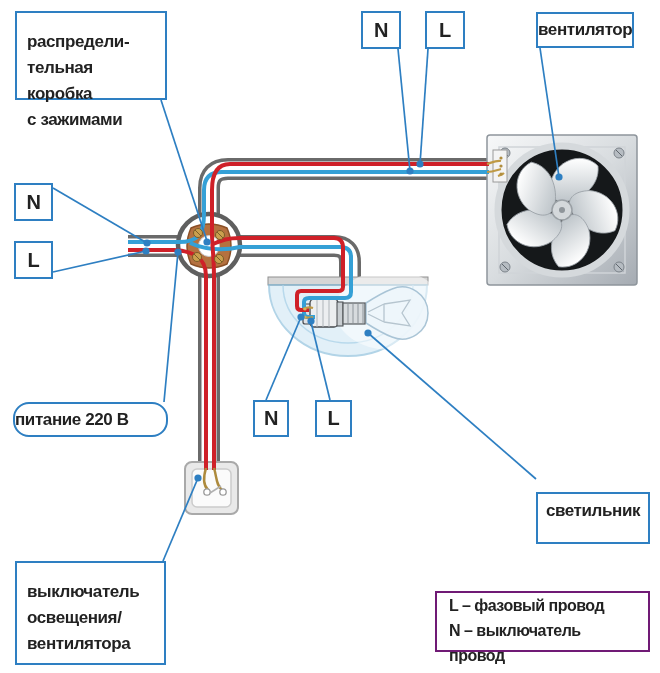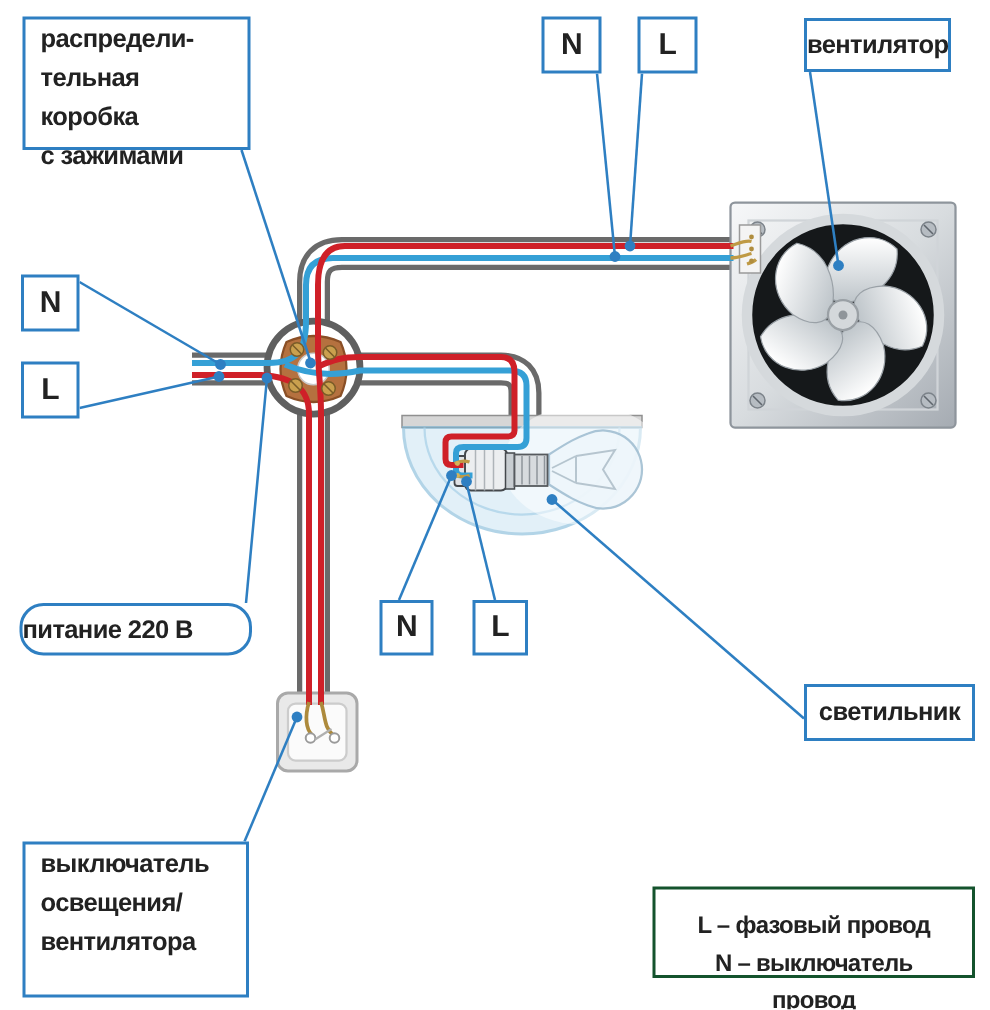--- a/index.html
+++ b/index.html
@@ -1,27 +1,27 @@
 <!DOCTYPE html>
 <html><head>
 <meta charset="utf-8">
 <style>
   html,body{margin:0;padding:0;background:#fff;}
   .stage{position:relative;width:660px;height:673px;background:#ffffff;overflow:hidden;
          font-family:"Liberation Sans",sans-serif;}
   .stage svg{position:absolute;left:0;top:0;}
   .callout{position:absolute;box-sizing:border-box;background:#ffffff;border:2px solid #2e7fc2;
            color:#222;font-weight:700;letter-spacing:-0.4px;z-index:3;}
-  .multiline{white-space:pre-line;font-size:17px;line-height:26px;padding:0 10px;}
+  .multiline{white-space:pre-line;font-size:17px;line-height:26px;padding:16px 10px;}
   .nl{font-size:20px;text-align:center;}
   .single{font-size:17px;text-align:center;}
   .power{font-size:17px;text-align:left;border-radius:16px;}
-  .legendbox{position:absolute;box-sizing:border-box;background:#fff;border:2px solid #14532d;
+  .legendbox{position:absolute;box-sizing:border-box;background:#fff;border:2px solid #701a75;
              color:#222;font-weight:700;font-size:16px;line-height:25px;letter-spacing:-0.5px;
-             padding:12px 12px;z-index:3;text-align:center;}
+             padding:0 12px;z-index:3;}
 </style>
 </head>
 <body>
 
 <div class="stage">
 
 <svg width="660" height="673" viewBox="0 0 660 673">
   <defs>
     <linearGradient id="frameGrad" x1="0" y1="0" x2="1" y2="1">
       <stop offset="0" stop-color="#f7f8f9"></stop>
@@ -186,21 +186,21 @@
 <div class="callout single" style="left:536px;top:12px;width:98px;height:36px;line-height:32px;">вентилятор</div>
 
 <div class="callout nl" style="left:14px;top:183px;width:39px;height:38px;line-height:34px;">N</div>
 <div class="callout nl" style="left:14px;top:241px;width:39px;height:38px;line-height:34px;">L</div>
 
 <div class="callout power" style="left:13px;top:402px;width:155px;height:35px;line-height:31px;">питание 220 В</div>
 
 <div class="callout nl" style="left:253px;top:400px;width:36px;height:37px;line-height:33px;">N</div>
 <div class="callout nl" style="left:315px;top:400px;width:37px;height:37px;line-height:33px;">L</div>
 
-<div class="callout single" style="left:536px;top:456px;width:114px;height:38px;line-height:34px;">светильник</div>
+<div class="callout single" style="left:536px;top:492px;width:114px;height:52px;line-height:34px;">светильник</div>
 
 <div class="callout multiline" style="left:15px;top:561px;width:151px;height:104px;">выключатель
 освещения/
 вентилятора</div>
 
 <div class="legendbox" style="left:435px;top:591px;width:215px;height:61px;">
   <div>L – фазовый провод</div>
   <div>N – выключатель провод</div>
 </div>
 

